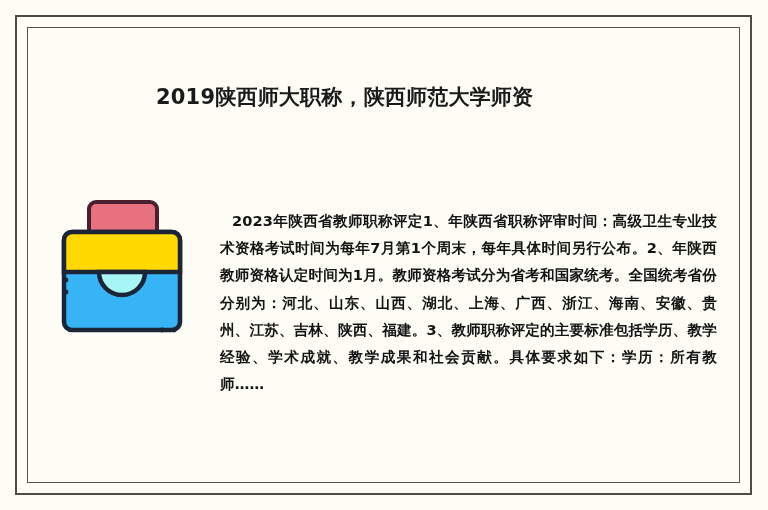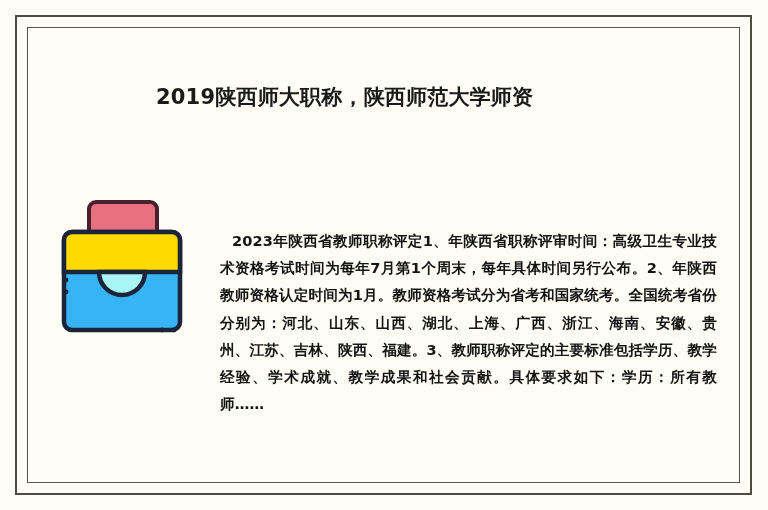--- a/index.html
+++ b/index.html
@@ -76,21 +76,20 @@
     top: 207px;
     width: 497px;
     font-size: 14.6px;
     font-weight: bold;
     line-height: 27.2px;
     color: #141414;
     text-align: justify;
     text-justify: inter-character;
     letter-spacing: 0.1px;
     text-indent: 12px;
-    margin-top: 20px;
   }
 </style>
 </head>
 <body>
 
 <div class="page">
 
   <div class="frame-outer"></div>
   <div class="frame-inner"></div>
 

